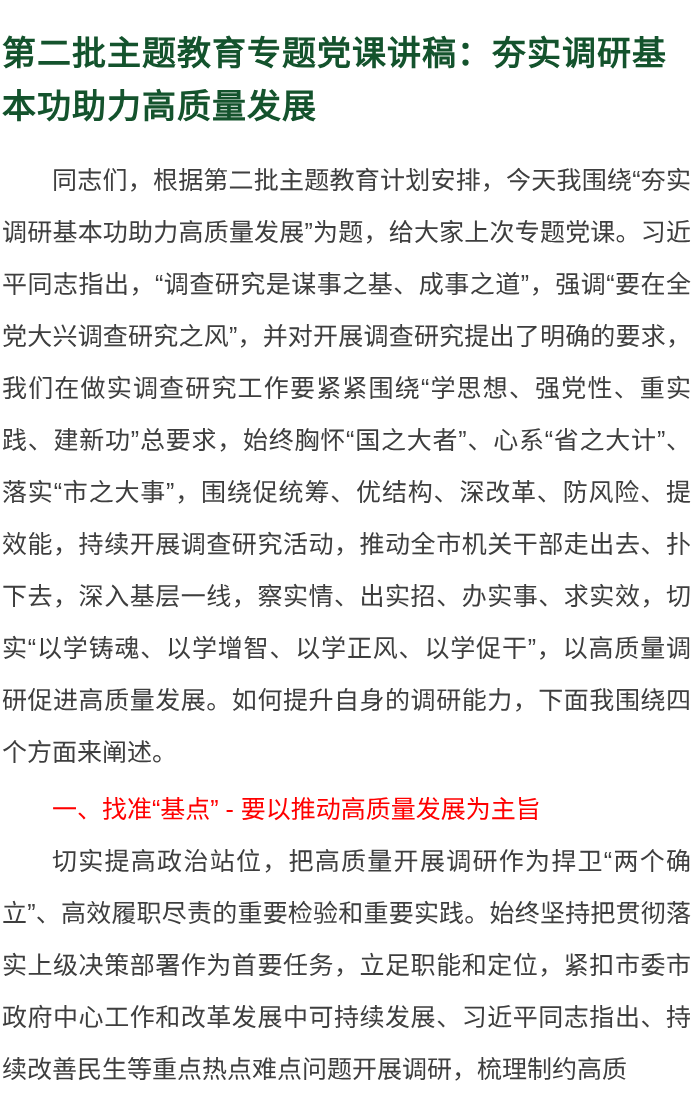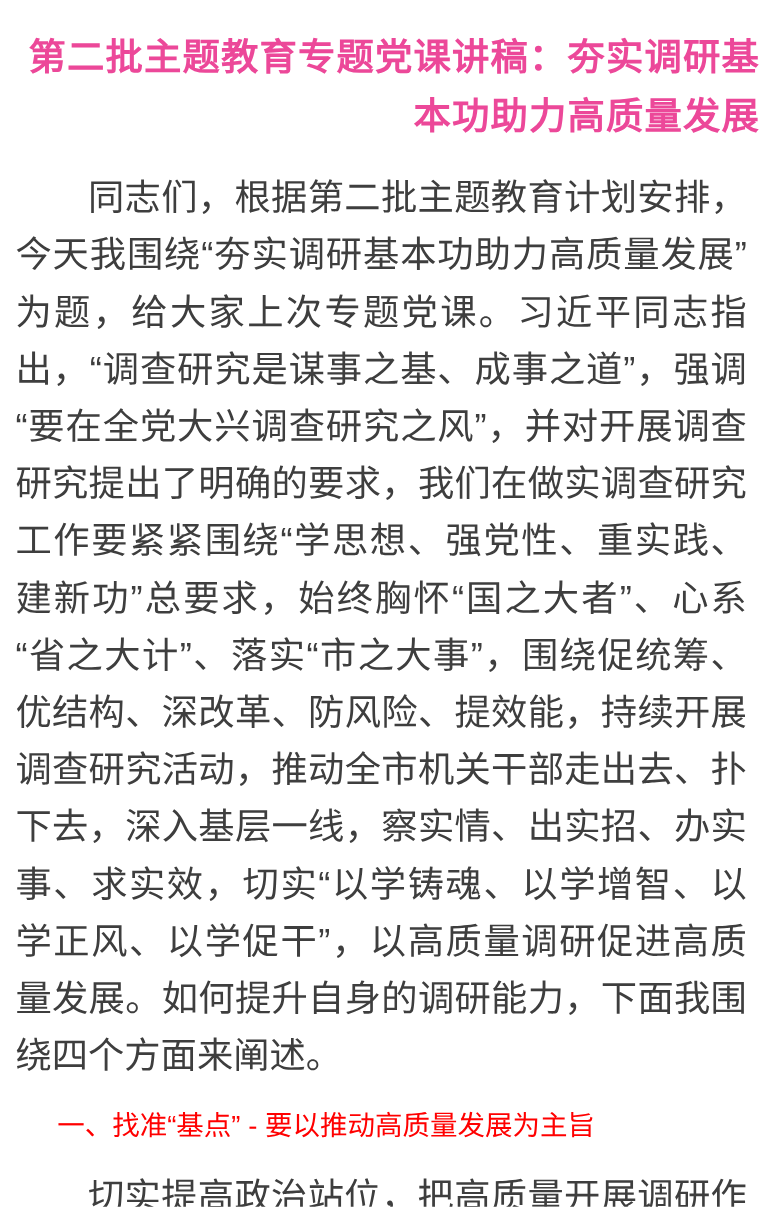--- a/index.html
+++ b/index.html
@@ -17,26 +17,26 @@
     box-sizing: border-box;
     width: 693px;
     padding: 27px 2px 0 2px;
   }
   .doc-title {
     margin: 0 0 21px 0;
     font-size: 34px;
     line-height: 53px;
     font-weight: 700;
     letter-spacing: 1px;
-    text-align: right;
-    color: #ec4899;
+    text-align: left;
+    color: #14532d;
   }
   .doc-para {
-    margin: 12px;
-    font-size: 33px;
+    margin: 0;
+    font-size: 25px;
     line-height: 52px;
     color: #3e3e3e;
     text-align: justify;
     text-justify: inter-ideograph;
     text-indent: 2em;
     word-break: break-all;
   }
   .doc-heading {
     margin: 5px 0 0 0;
     font-size: 25px;

